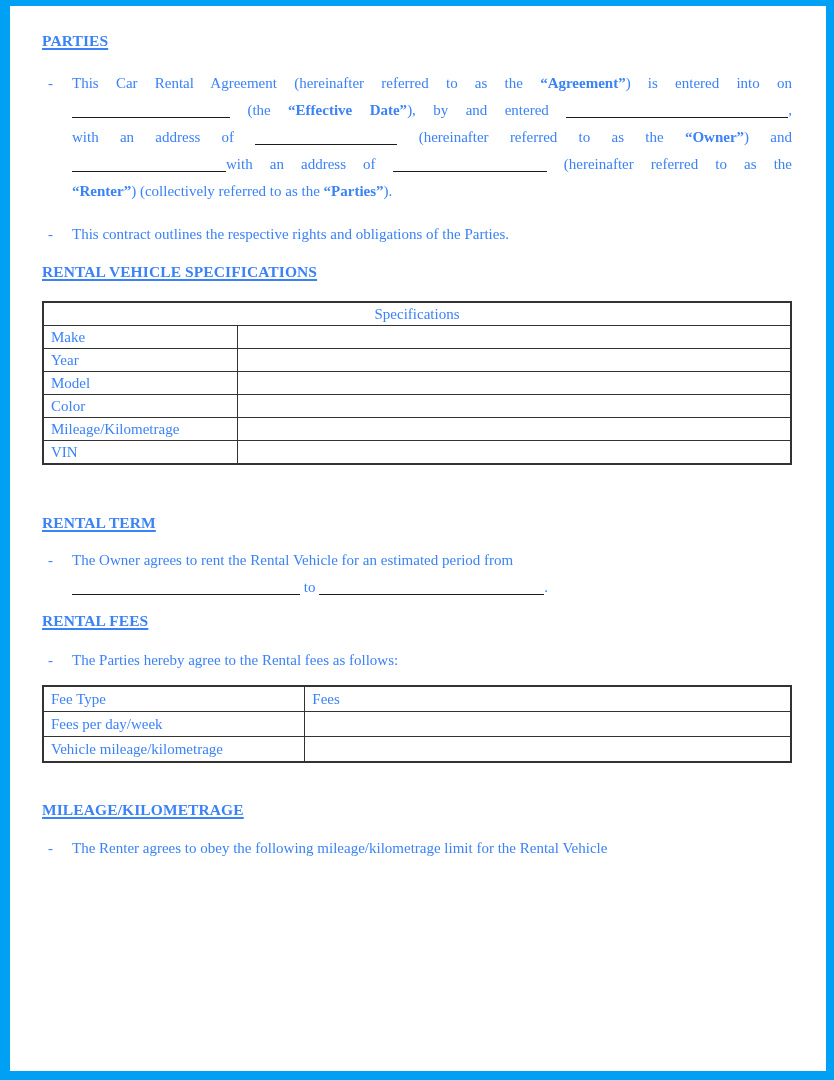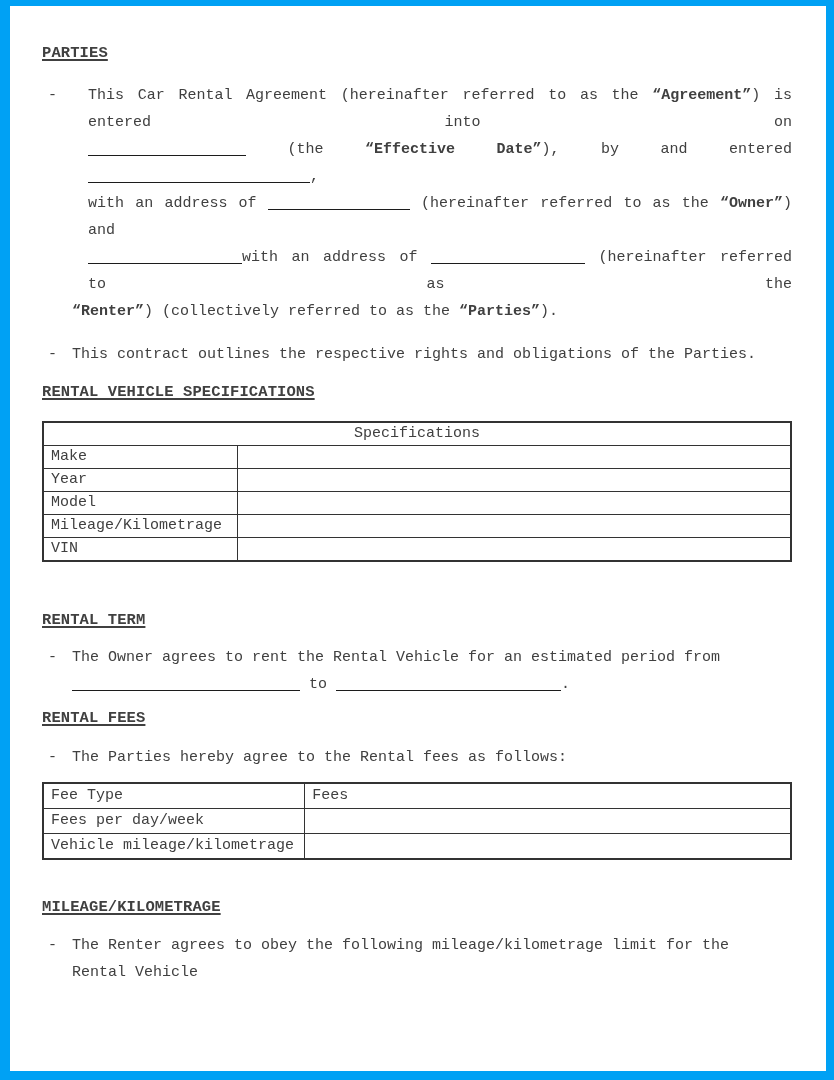--- a/index.html
+++ b/index.html
@@ -8,24 +8,24 @@
     width: 834px;
     height: 1080px;
     background: #ffffff;
     border-style: solid;
     border-color: #00a1f4;
     border-width: 6px 8px 9px 10px;
     overflow: hidden;
   }
   .doc {
     box-sizing: border-box;
-    padding: 36px 34px 0 32px;
-    font-family: Liberation Mono, monospace;
+    padding: 24px 34px 0 32px;
+    font-family: Liberation Serif, serif;
     font-size: 15px;
-    color: #404040;
+    color: #3b82f6;
   }
   .hd {
     font-size: 15.5px;
     font-weight: 700;
     line-height: 22px;
     margin: 0;
     letter-spacing: 0.1px;
   }
   .hd .u {
     text-decoration: underline;
@@ -35,21 +35,21 @@
   .bullet { display: flex; align-items: flex-start; }
   .mark {
     flex: 0 0 30px;
     width: 30px;
     box-sizing: border-box;
     padding-left: 6px;
     line-height: 27px;
   }
   .bcontent { flex: 1; min-width: 0; }
   .line { line-height: 27px; }
-  .just { text-align: justify; text-align-last: justify; margin-left: 16px; }
+  .just { text-align: justify; text-align-last: justify; }
   .b { font-weight: 700; }
   .blank {
     display: inline-block;
     height: 14px;
     vertical-align: -3px;
     border-bottom: 1.8px solid #1c1c1c;
   }
   .single { line-height: 27px; }
 
   table.tbl {
@@ -128,20 +128,24 @@
           </tr>
           <tr>
             <td>Year</td>
             <td></td>
           </tr>
           <tr>
             <td>Model</td>
             <td></td>
           </tr>
           <tr>
+            <td>Color</td>
+            <td></td>
+          </tr>
+          <tr>
             <td>Mileage/Kilometrage</td>
             <td></td>
           </tr>
           <tr>
             <td>VIN</td>
             <td></td>
           </tr>
         </tbody>
     </table>
 

